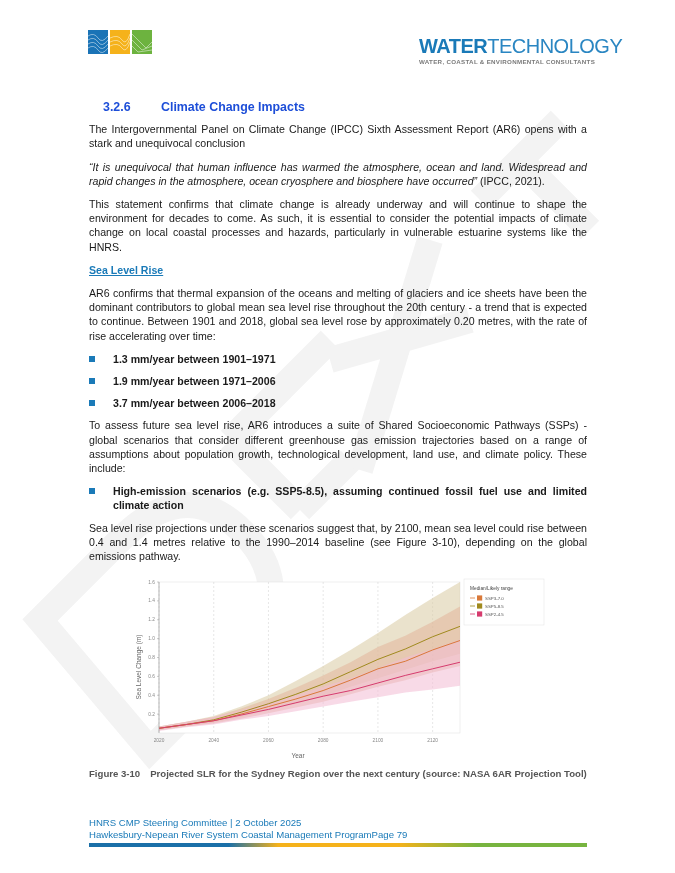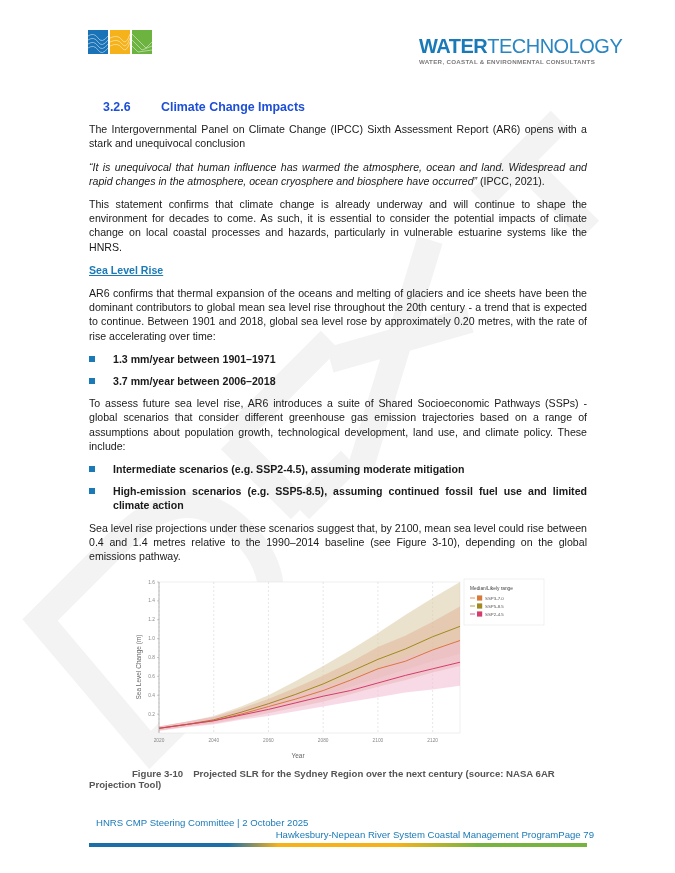--- a/index.html
+++ b/index.html
@@ -17,23 +17,23 @@
   h2{margin:0 0 8px 14px;font-size:12.4px;color:#1d4ed8;font-weight:bold;display:flex;}
   h2 .num{width:58px;}
   p{margin:0 0 9px 0;text-align:justify;}
   p.quote{font-style:italic;}
   .subhead{color:#1a7ab8;font-weight:bold;text-decoration:underline;margin:0 0 9px 0;}
   ul{list-style:none;margin:0 0 6px 0;padding:0;}
   ul li{position:relative;padding-left:24px;margin-bottom:8px;text-align:justify;font-weight:bold;}
   ul li .bullet{position:absolute;left:0;top:4px;width:6px;height:6px;background:#1a7ab8;}
   .chart-wrap{position:absolute;left:130px;top:575px;width:420px;height:185px;z-index:1;}
   .caption{position:absolute;left:89px;top:768px;width:498px;font-size:9.6px;font-weight:bold;color:#555;z-index:1;}
-  .caption .fig{margin-right:10px;margin-left:43px;}
-  .footer{position:absolute;left:96px;top:817px;width:498px;font-size:9.6px;color:#1a7ab8;line-height:12px;z-index:1;}
-  .footer .row{display:flex;justify-content:flex-end;}
+  .caption .fig{margin-right:10px;}
+  .footer{position:absolute;left:89px;top:817px;width:498px;font-size:9.6px;color:#1a7ab8;line-height:12px;z-index:1;}
+  .footer .row{display:flex;justify-content:flex-start;}
   .footer-bar{position:absolute;left:89px;top:843px;width:498px;height:4px;background:linear-gradient(to right,#1a6fa8 0%,#1a6fa8 28%,#f5b21b 38%,#f5b21b 62%,#77b43f 78%,#77b43f 100%);}
 </style>
 </head>
 <body>
 
 <svg class="watermark" viewBox="0 0 675 873">
   <g fill="none" stroke="#eeeeee" stroke-width="26" opacity="0.7">
     <path d="M40 620 L120 540 Q190 470 250 540 Q300 600 230 670 L150 750 Z"></path>
     <path d="M230 440 L330 340 M230 440 L300 510 M300 510 L350 460"></path>
     <path d="M330 360 L470 320 M430 240 L360 470"></path>
@@ -81,25 +81,26 @@
       <span class="num">3.2.6</span>
       <span>Climate Change Impacts</span>
     </h2>
   <p>The Intergovernmental Panel on Climate Change (IPCC) Sixth Assessment Report (AR6) opens with a stark and unequivocal conclusion</p>
   <p class="quote"><span>“It is unequivocal that human influence has warmed the atmosphere, ocean and land. Widespread and rapid changes in the atmosphere, ocean cryosphere and biosphere have occurred”</span><span style="font-style:normal"> (IPCC, 2021).</span></p>
   <p>This statement confirms that climate change is already underway and will continue to shape the environment for decades to come. As such, it is essential to consider the potential impacts of climate change on local coastal processes and hazards, particularly in vulnerable estuarine systems like the HNRS.</p>
   <div class="subhead">Sea Level Rise</div>
   <p>AR6 confirms that thermal expansion of the oceans and melting of glaciers and ice sheets have been the dominant contributors to global mean sea level rise throughout the 20th century - a trend that is expected to continue. Between 1901 and 2018, global sea level rose by approximately 0.20 metres, with the rate of rise accelerating over time:</p>
   <ul>
     <li><span class="bullet"></span><span>1.3 mm/year between 1901–1971</span></li>
+    <li><span class="bullet"></span><span>1.9 mm/year between 1971–2006</span></li>
     <li><span class="bullet"></span><span>3.7 mm/year between 2006–2018</span></li>
   </ul>
   <p>To assess future sea level rise, AR6 introduces a suite of Shared Socioeconomic Pathways (SSPs) - global scenarios that consider different greenhouse gas emission trajectories based on a range of assumptions about population growth, technological development, land use, and climate policy. These include:</p>
   <ul>
-    <li><span class="bullet"></span><span>Intermediate scenarios (e.g. SSP2-4.5), assuming moderate mitigation</span></li>
+    <li><span class="bullet"></span></li>
     <li><span class="bullet"></span></li>
     <li><span class="bullet"></span><span>High-emission scenarios (e.g. SSP5-8.5), assuming continued fossil fuel use and limited climate action</span></li>
   </ul>
   <p>Sea level rise projections under these scenarios suggest that, by 2100, mean sea level could rise between 0.4 and 1.4 metres relative to the 1990–2014 baseline (see Figure 3-10), depending on the global emissions pathway.</p>
 </div>
 
 <div class="chart-wrap">
   <svg id="chart" width="420" height="185" viewBox="0 0 420 185" style="font-family:'Liberation Sans',sans-serif;">
     <g id="grid">
         <rect x="29" y="7" width="301" height="151" fill="#ffffff" stroke="#e3e3e3" stroke-width="0.6"></rect>

